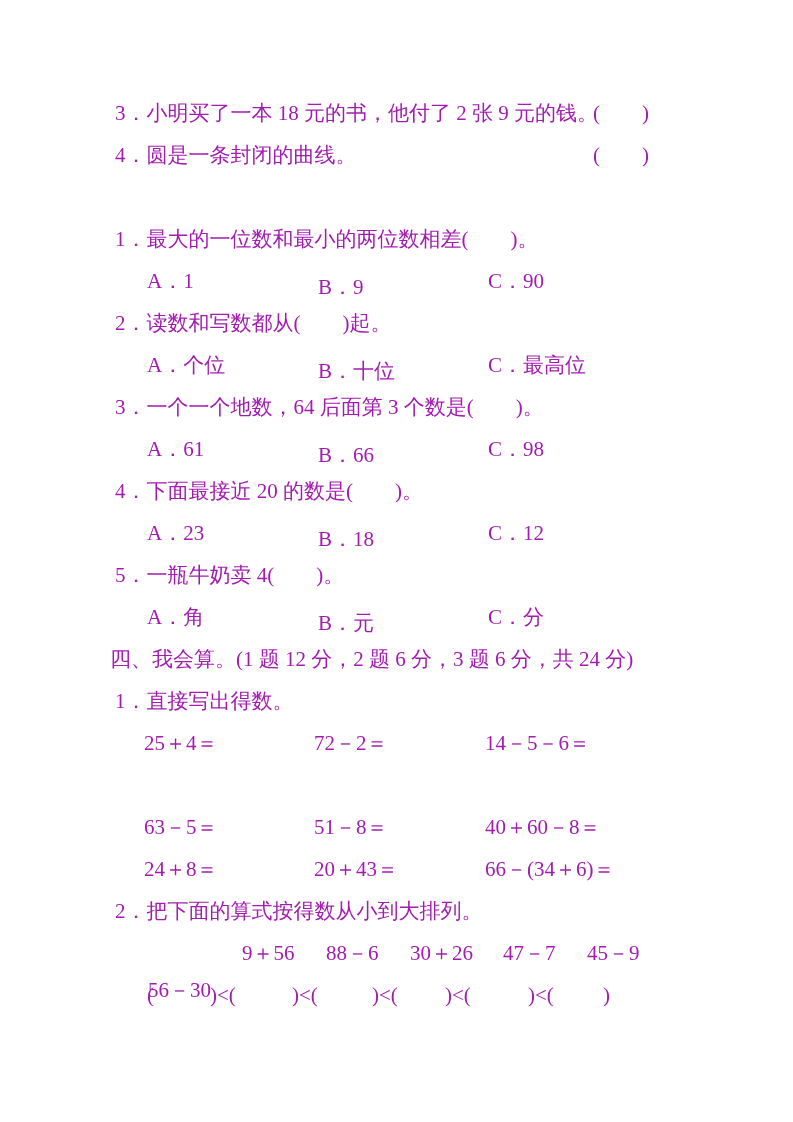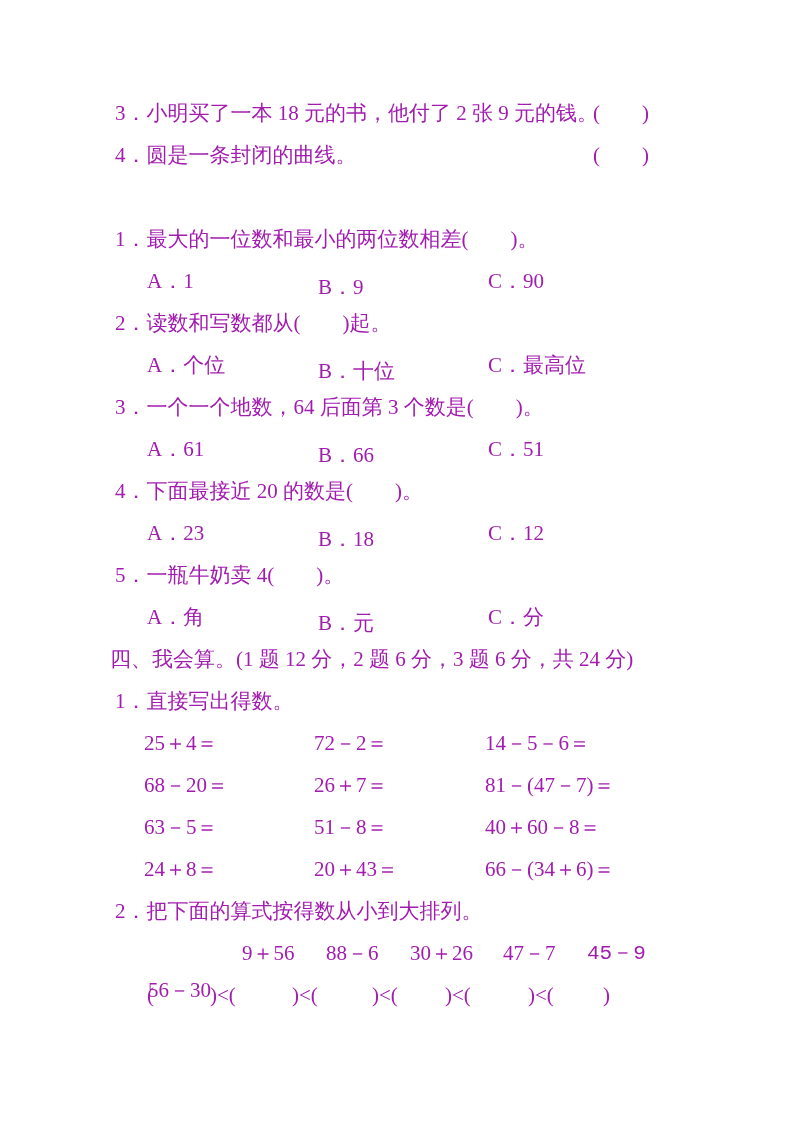--- a/index.html
+++ b/index.html
@@ -21,21 +21,21 @@
     white-space: nowrap;
     height: 28px;
   }
   .heading { left: 110px; }
   .row { left: 0; width: 752px; }
   .row span { position: absolute; top: 0; white-space: nowrap; }
   .blank { position: absolute; top: 0; left: 478px; white-space: nowrap; }
   .c1 { left: 147px; } .c2 { left: 318px; margin-top: 6px; } .c3 { left: 488px; }
   .m1 { left: 144px; } .m2 { left: 314px; } .m3 { left: 485px; }
   .e1 { left: 148px; margin-top: 37px; } .e2 { left: 242px; } .e3 { left: 326px; }
-  .e4 { left: 410px; } .e5 { left: 503px; } .e6 { left: 587px; font-family: Liberation Mono, monospace; }
+  .e4 { left: 410px; } .e5 { left: 503px; } .e6 { left: 587px; }
   .o1 { left: 147px; } .o2 { left: 210px; } .o3 { left: 292px; }
   .o4 { left: 372px; } .o5 { left: 445px; } .o6 { left: 528px; }
   .o7 { left: 603px; }
 </style>
 </head>
 <body>
 
 <div class="page">
 
   <div class="line" style="top:103px">
@@ -65,21 +65,21 @@
     <span class="c2">B．十位</span>
     <span class="c3">C．最高位</span>
   </div>
 
   <div class="line" style="top:397px">
     <span>3．</span><span>一个一个地数，64 后面第 3 个数是(　　)。</span>
   </div>
   <div class="line row" style="top:439px">
     <span class="c1">A．61</span>
     <span class="c2">B．66</span>
-    <span class="c3">C．51</span>
+    <span class="c3">C．98</span>
   </div>
 
   <div class="line" style="top:481px">
     <span>4．</span><span>下面最接近 20 的数是(　　)。</span>
   </div>
   <div class="line row" style="top:523px">
     <span class="c1">A．23</span>
     <span class="c2">B．18</span>
     <span class="c3">C．12</span>
   </div>
@@ -96,25 +96,20 @@
   <div class="line heading" style="top:649px">四、我会算。(1 题 12 分，2 题 6 分，3 题 6 分，共 24 分)</div>
 
   <div class="line" style="top:691px">
     <span>1．</span><span>直接写出得数。</span>
   </div>
 
   <div class="line row" style="top:733px">
     <span class="m1">25＋4＝</span>
     <span class="m2">72－2＝</span>
     <span class="m3">14－5－6＝</span>
-  </div>
-  <div class="line row" style="top:775px">
-    <span class="m1">68－20＝</span>
-    <span class="m2">26＋7＝</span>
-    <span class="m3">81－(47－7)＝</span>
   </div>
   <div class="line row" style="top:817px">
     <span class="m1">63－5＝</span>
     <span class="m2">51－8＝</span>
     <span class="m3">40＋60－8＝</span>
   </div>
   <div class="line row" style="top:859px">
     <span class="m1">24＋8＝</span>
     <span class="m2">20＋43＝</span>
     <span class="m3">66－(34＋6)＝</span>

